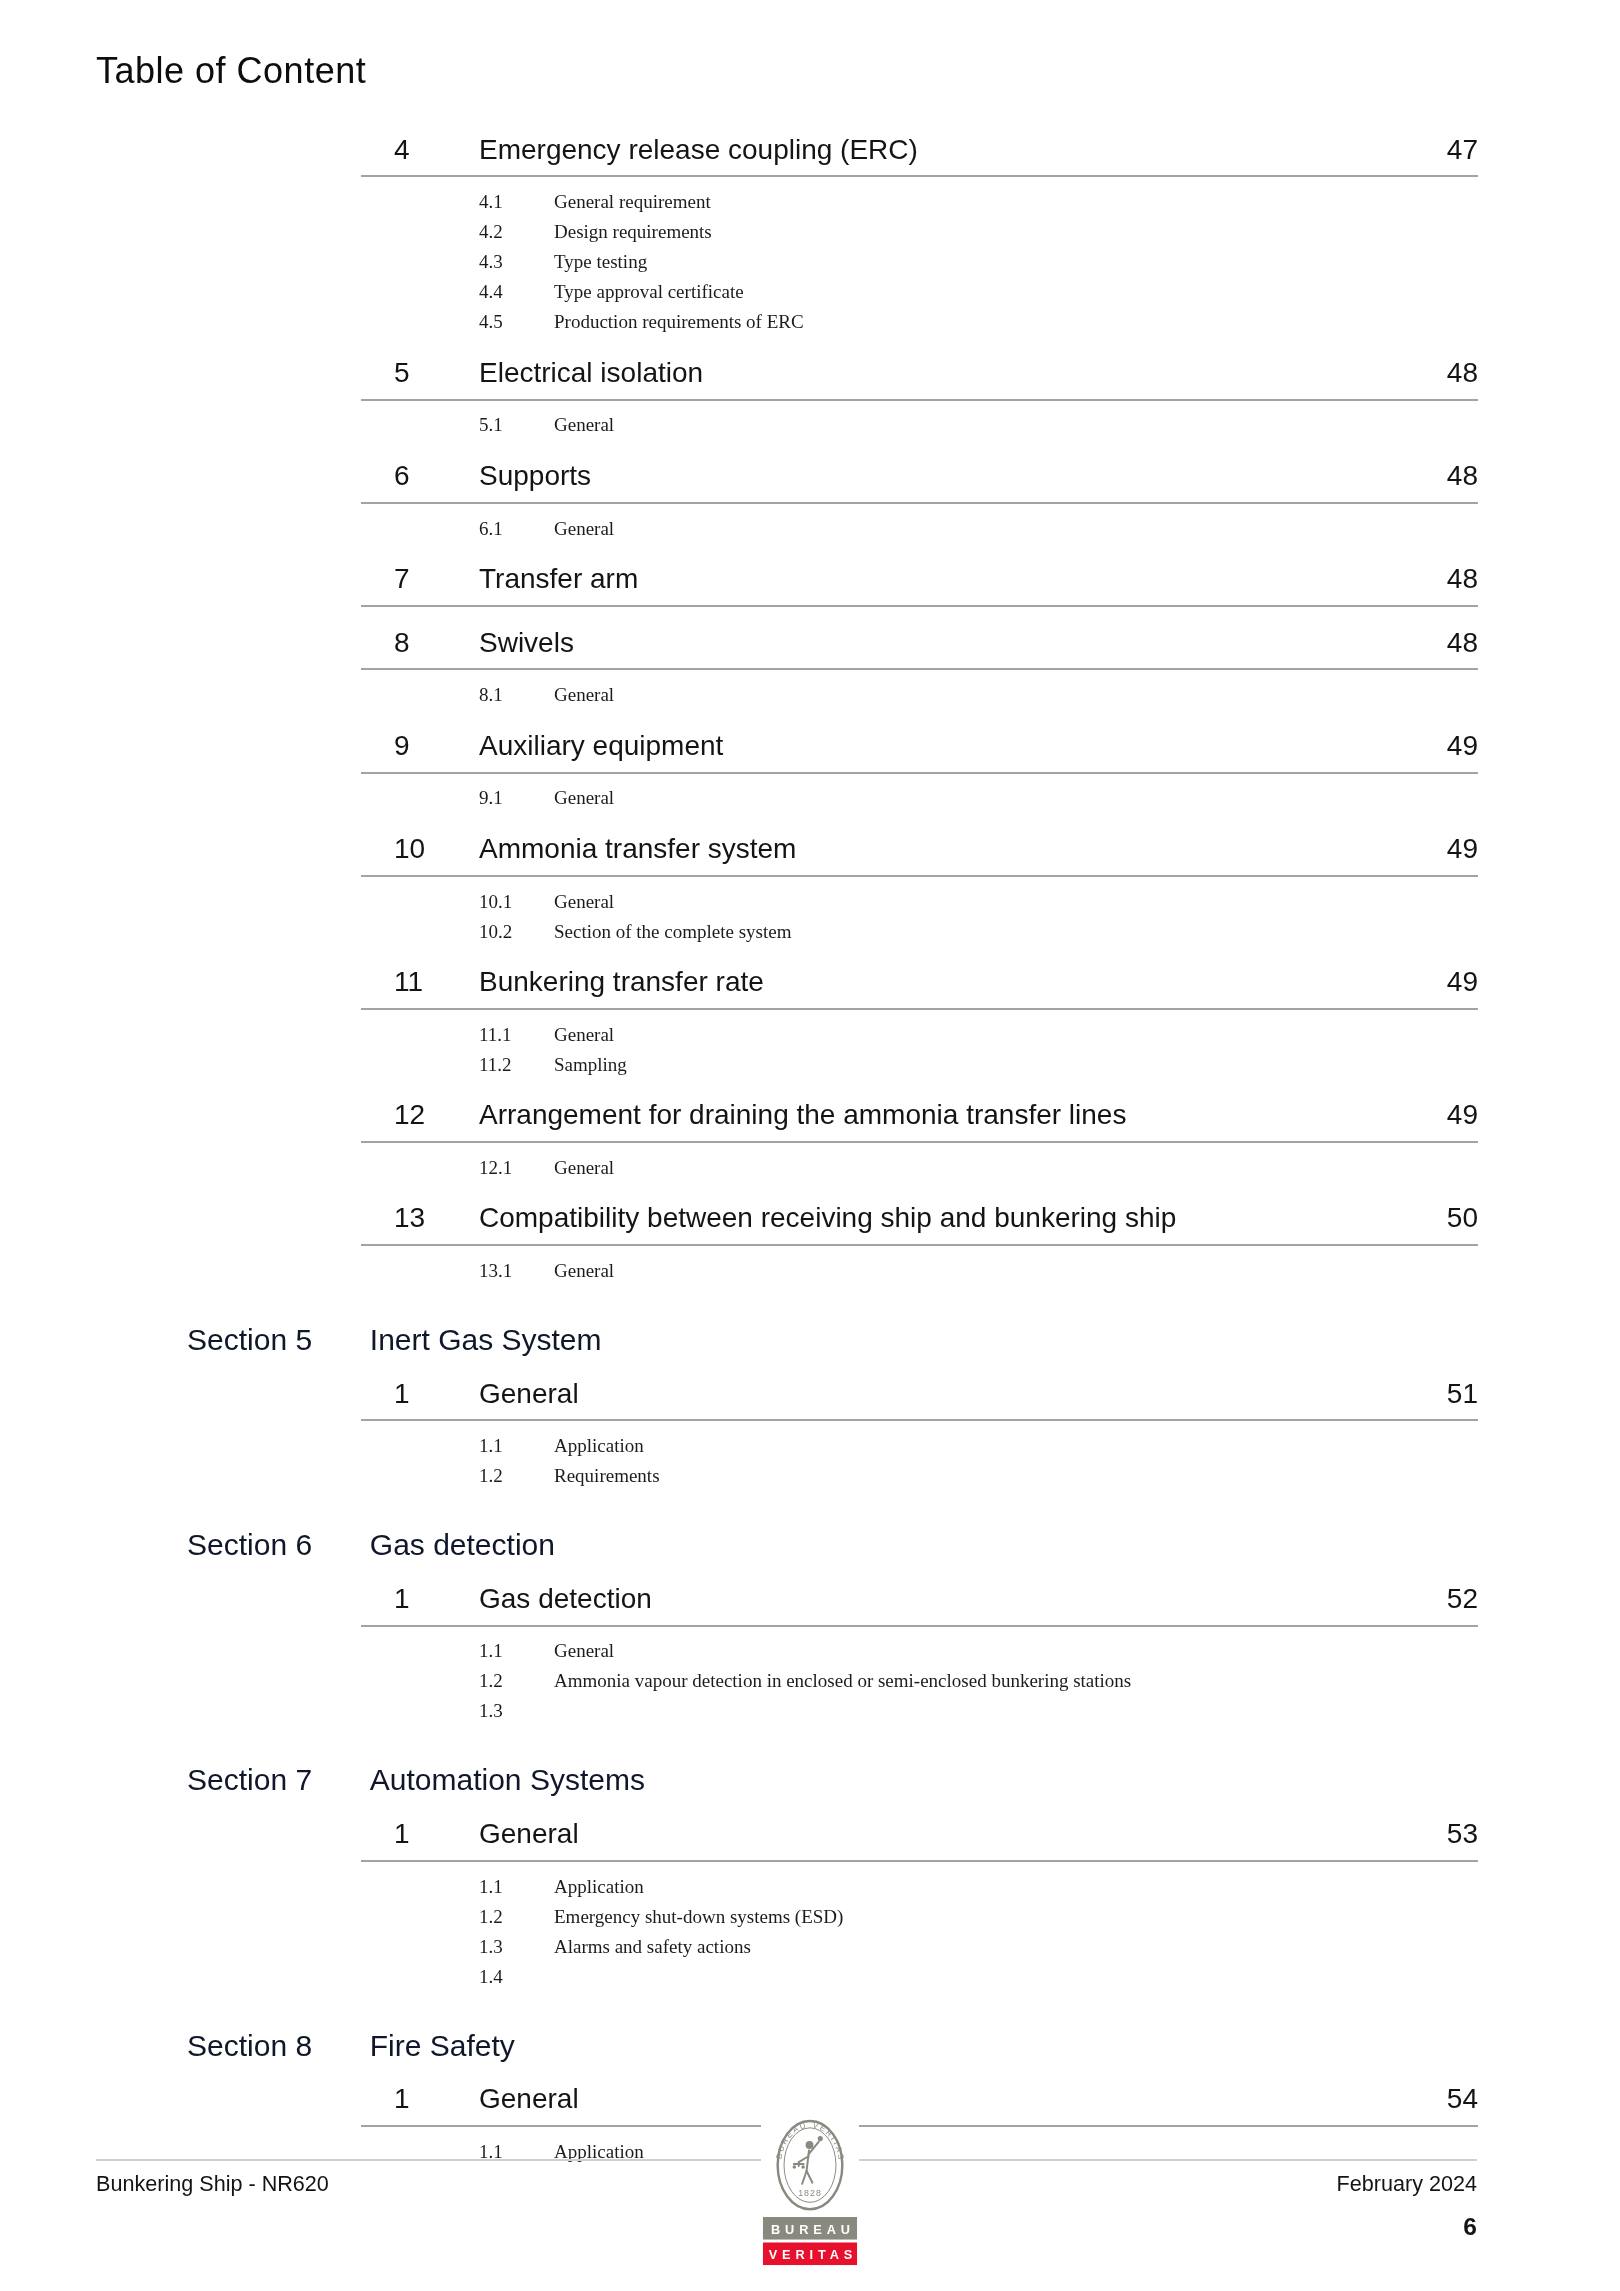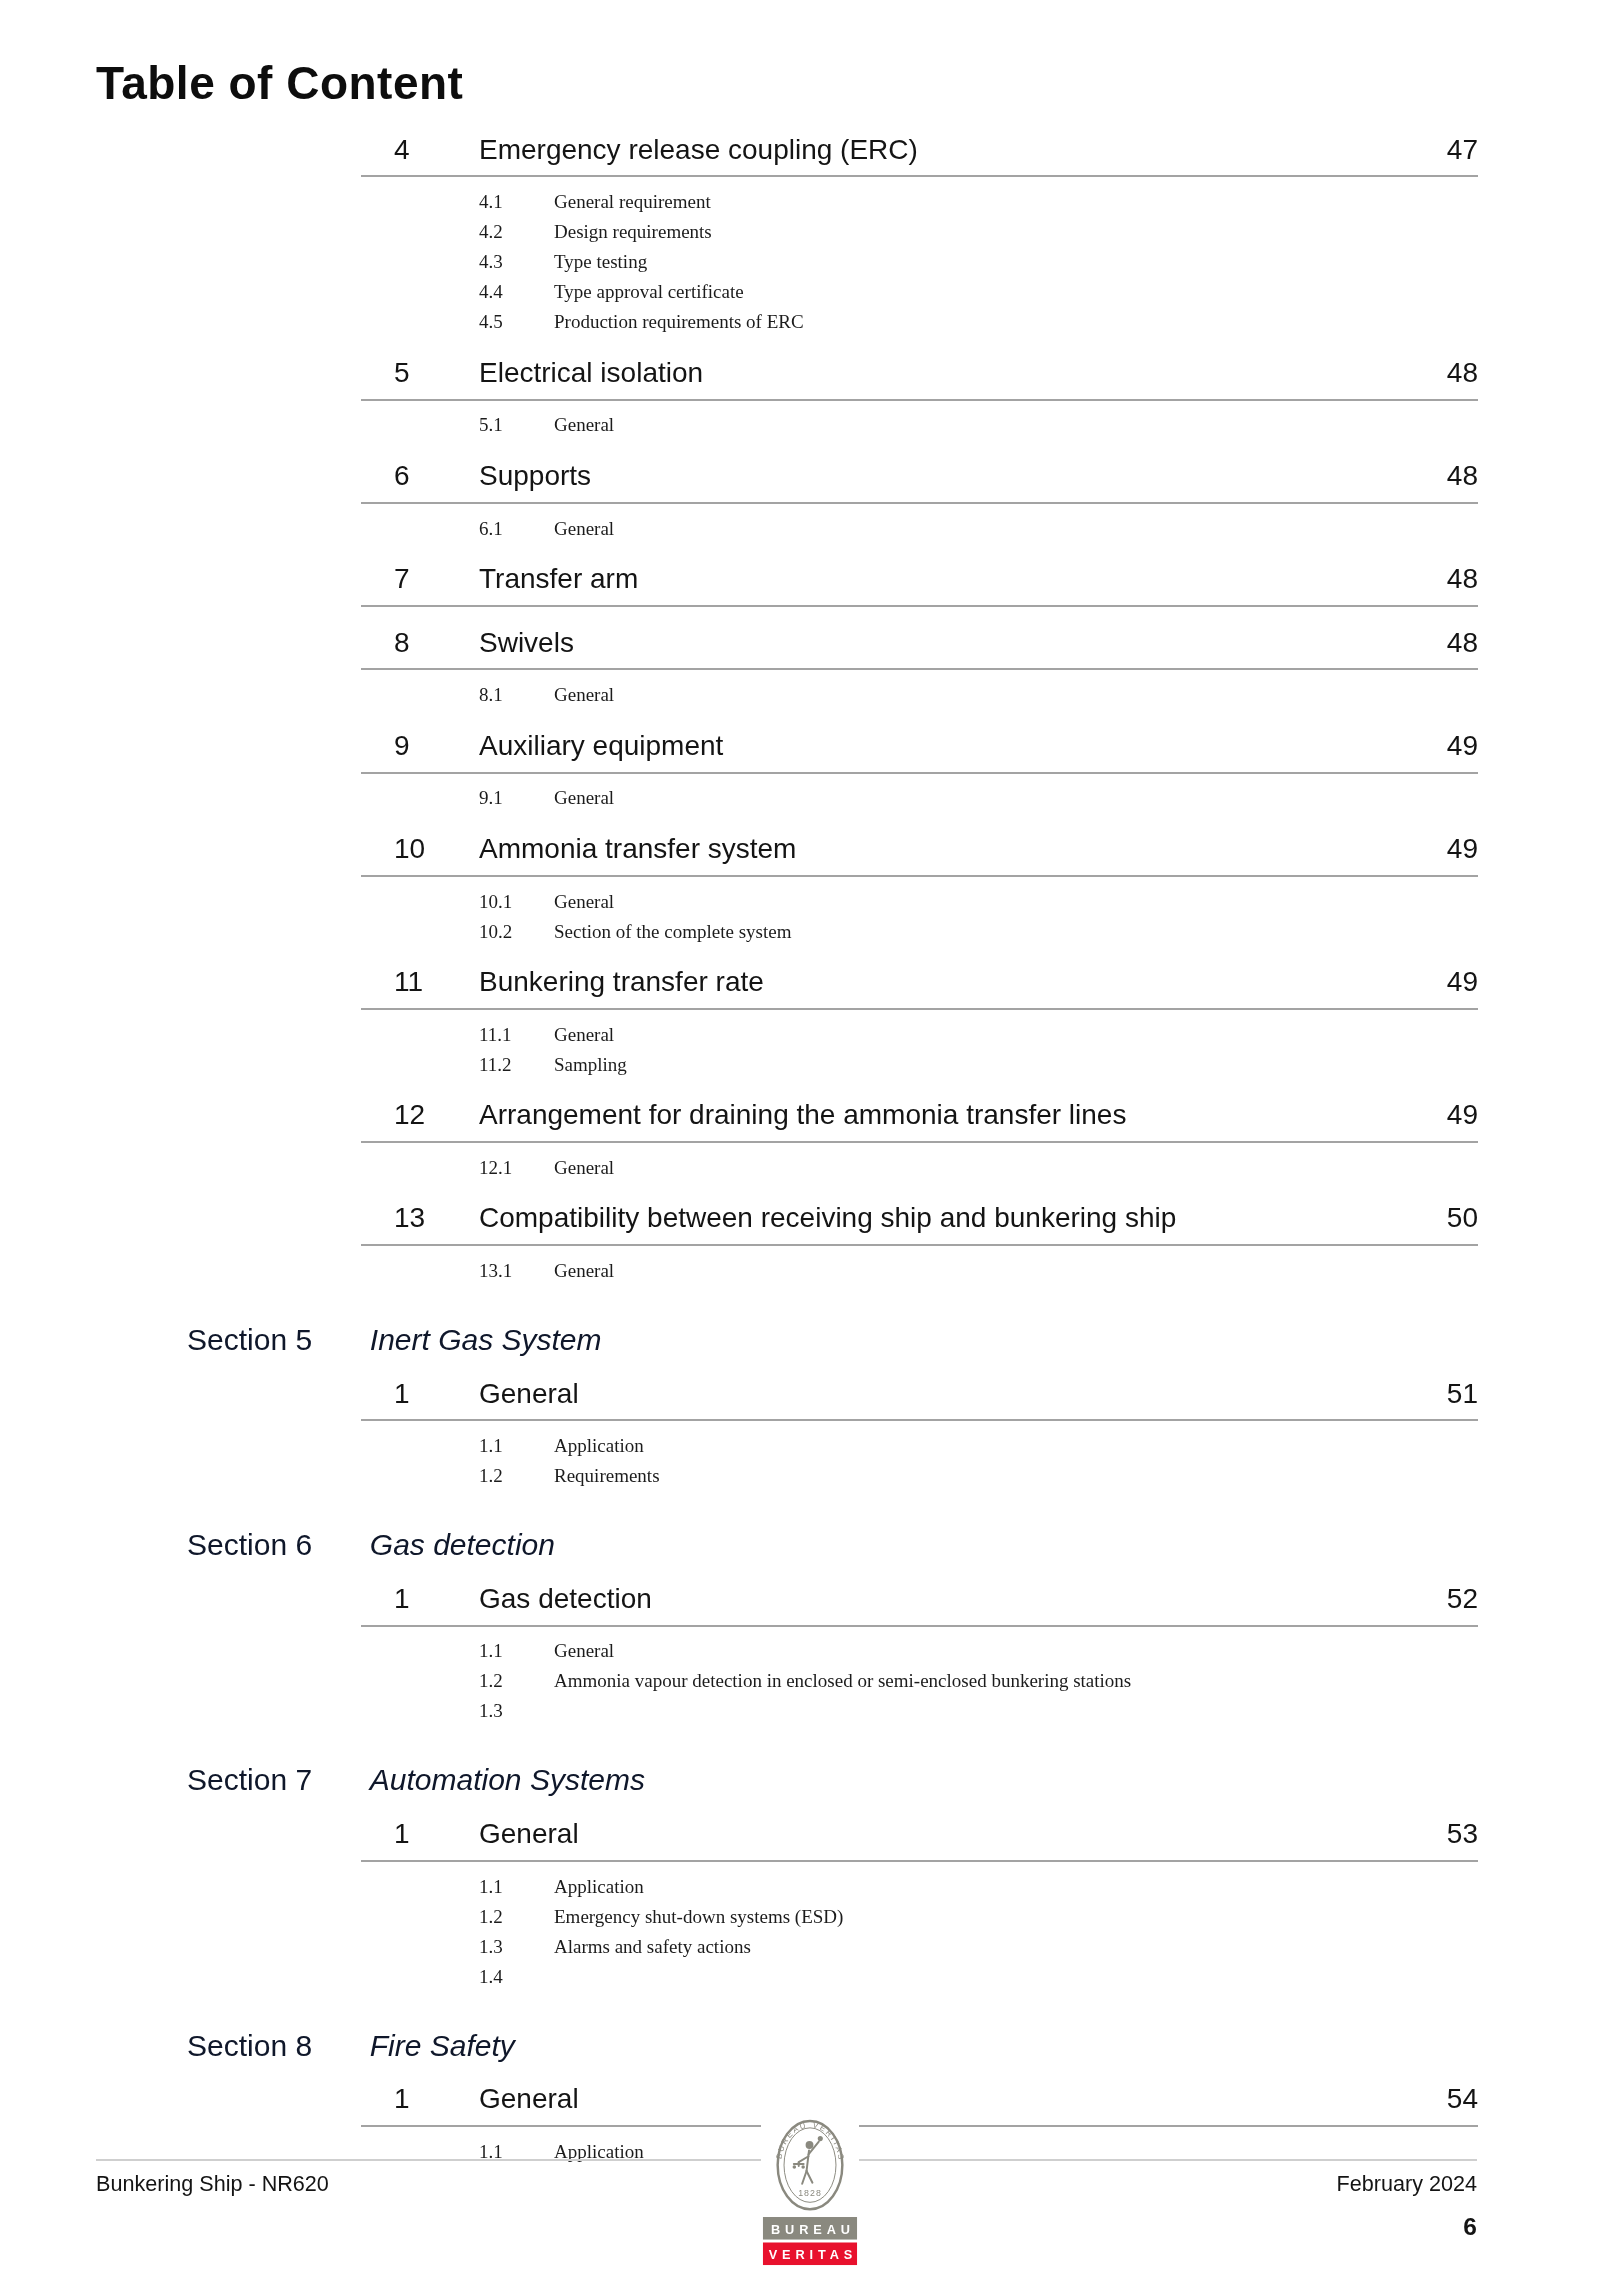--- a/index.html
+++ b/index.html
@@ -8,39 +8,39 @@
     width:1620px; height:2292px;
     margin:0 auto;
     background:#ffffff;
     font-family:"Liberation Sans", sans-serif;
     color:#141414;
     overflow:hidden;
   }
   .page-title {
     position:absolute;
     left:96px; top:25.5px;
-    font-size:46px;
-    font-weight:bold;
+    font-size:36px;
+    font-weight:normal;
     letter-spacing:0.5px;
     color:#0d0d0d;
   }
   .toc {
     position:absolute;
     left:361px; top:114px;
     width:1117px;
   }
   .section-row {
     position:relative;
     margin-top:35px;
     font-size:30px;
     line-height:37px;
     color:#0f172a;
   }
   .section-label { position:absolute; left:-174px; top:0; white-space:nowrap; }
-  .section-title { display:block; padding-left:8.8px;font-style:italic; }
+  .section-title { display:block; padding-left:8.8px; }
   .entry-row {
     display:flex;
     align-items:baseline;
     margin-top:18.6px;
     padding-bottom:9.8px;
     border-bottom:2px solid var(--rule-gray, #a9a9a9);
     font-size:28px;
     line-height:33px;
   }
   .entry-num  { flex:0 0 118px; padding-left:33px; box-sizing:border-box; }

